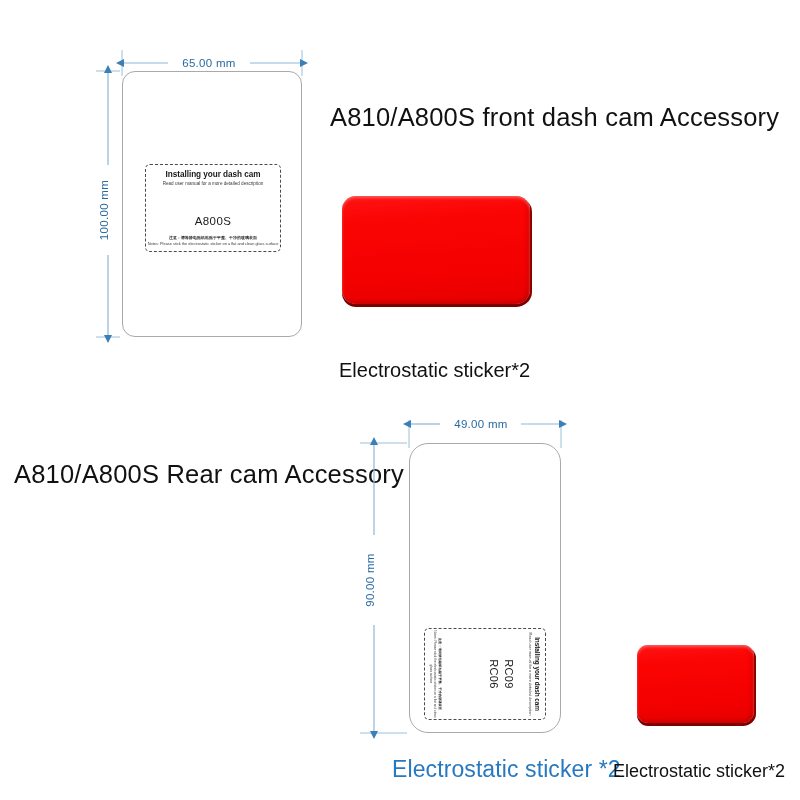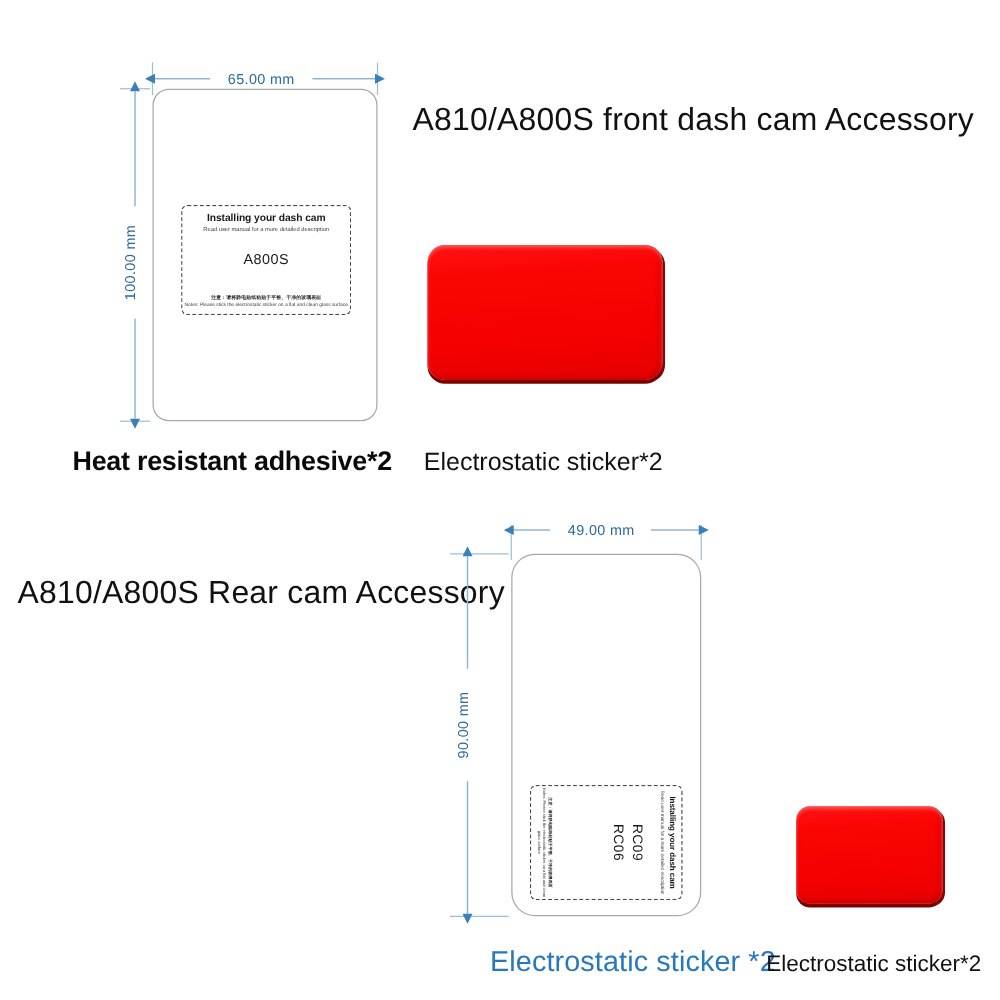--- a/index.html
+++ b/index.html
@@ -24,21 +24,21 @@
   
   .section-title {
     position: absolute;
     font-family: "Liberation Sans", sans-serif;
     font-weight: 400;
     color: #111;
     white-space: nowrap;
     letter-spacing: 0.2px;
   }
   #title-front {
-    left: 330px; top: 82px;
+    left: 330px; top: 103px;
     font-size: 25.5px;
   }
   #title-rear {
     left: 14px; top: 460px;
     font-size: 25.5px;
   }
 
   
   .caption {
     position: absolute;
@@ -115,21 +115,21 @@
     font-size: 4.6px;
     font-weight: 400;
     color: #3b3b3b;
     margin-top: 2px;
     line-height: 1.2;
   }
   .lbl-model {
     font-size: 11.5px;
     font-weight: 400;
     color: #1a1a1a;
-    margin-top: 15px;
+    margin-top: 28px;
     letter-spacing: 0.4px;
   }
   .lbl-foot {
     position: absolute;
     left: 0; right: 0;
     bottom: 4px;
     text-align: center;
   }
   .lbl-foot-cn {
     font-size: 3.9px;
@@ -226,21 +226,20 @@
     <div class="lbl-sub">Read user manual for a more detailed description</div>
     <div class="lbl-model">A800S</div>
     <div class="lbl-foot">
       <div class="lbl-foot-cn">注意：请将静电贴纸粘贴于平整、干净的玻璃表面</div>
       <div class="lbl-foot-en">Notes:   Please stick the electrostatic sticker on a flat and clean glass surface</div>
     </div>
   </div>
 
   <div class="red-sticker" id="sticker-front"></div>
 
-  <div class="caption" id="cap-heat">Heat resistant adhesive*2</div>
 
   <div class="caption" id="cap-static-1">Electrostatic sticker*2</div>
 
   <div class="section-title" id="title-rear">A810/A800S Rear cam Accessory</div>
 
   <div class="card" id="card-rear"></div>
 
   <div id="label-rear-wrap">
     <div id="label-rear">
       <div class="lbl-head">Installing your dash cam</div>

